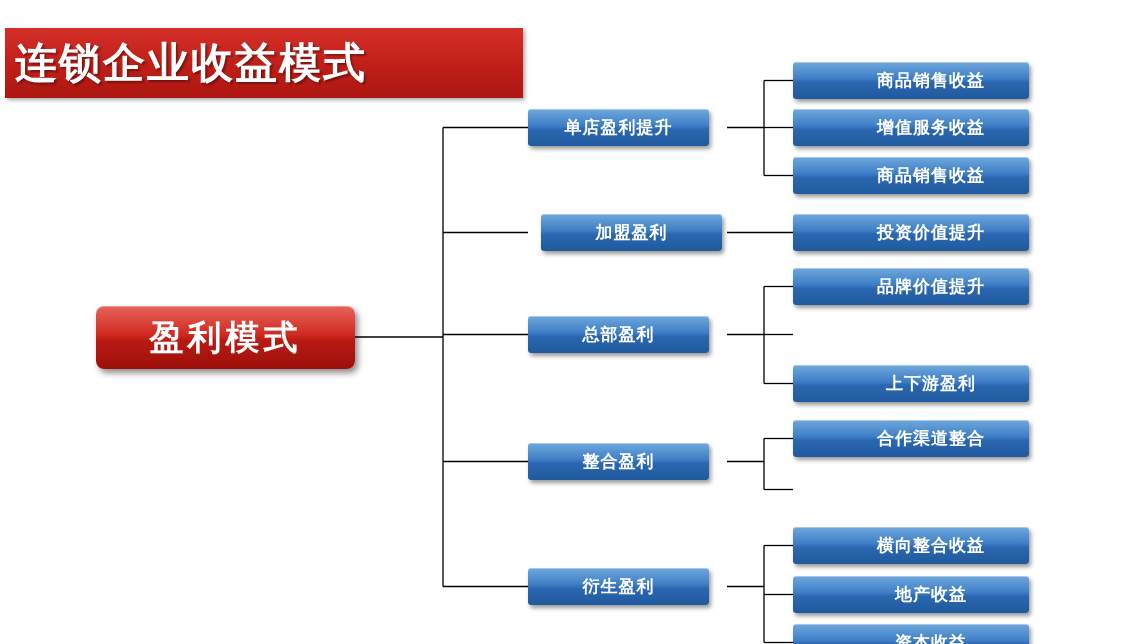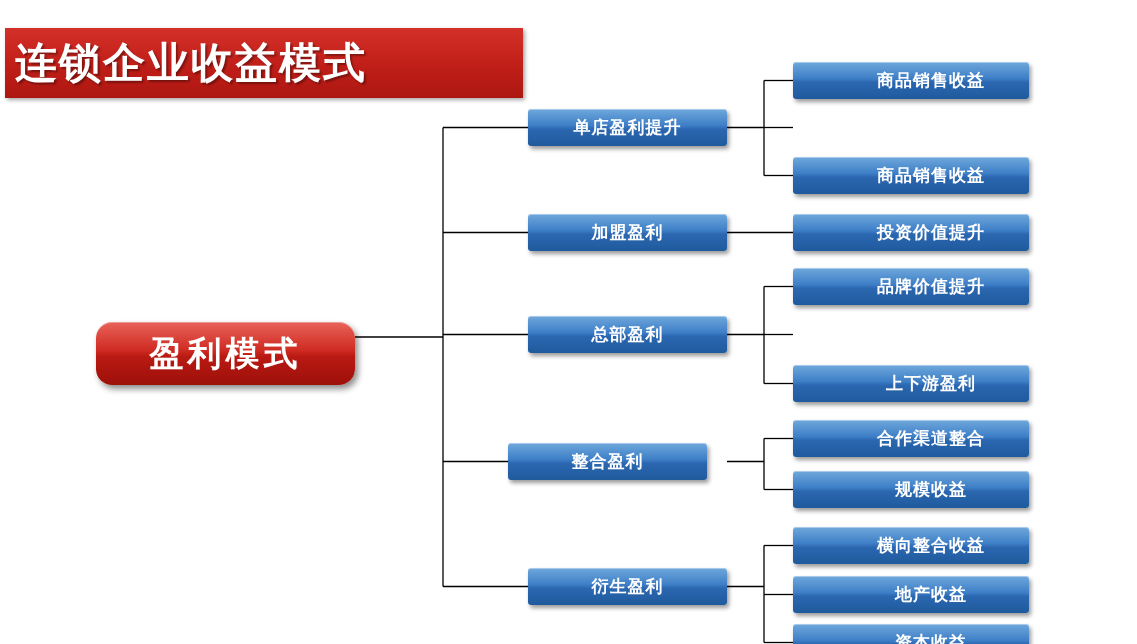--- a/index.html
+++ b/index.html
@@ -11,29 +11,29 @@
     background:linear-gradient(180deg,#d4302a 0%,#c01e18 55%,#ad1711 100%);
     box-shadow:2px 2px 4px rgba(0,0,0,0.35);
     display:flex;align-items:center;
   }
   .banner span{
     color:#ffffff;font-size:42px;font-weight:bold;letter-spacing:2px;
     padding-left:10px;text-shadow:2px 2px 2px rgba(0,0,0,0.35);white-space:nowrap;
   }
 
   .root{
-    position:absolute;left:96px;top:298px;width:259px;height:63px;border-radius:16px;
+    position:absolute;left:96px;top:282px;width:259px;height:63px;border-radius:8px;
     background:linear-gradient(180deg,#e8635a 0%,#cf2b22 45%,#b81a12 55%,#9e0f0a 100%);
     box-shadow:3px 4px 6px rgba(0,0,0,0.45), inset 0 1px 0 rgba(255,255,255,0.35);
     display:flex;align-items:center;justify-content:center;
     color:#ffffff;font-size:34px;font-weight:bold;letter-spacing:4px;
   }
 
   .bnode{
-    position:absolute;width:199px;height:37px;border-radius:3px;
+    position:absolute;width:181px;height:37px;border-radius:3px;
     background:linear-gradient(180deg,#6fa8dc 0%,#3d7ec6 45%,#2b67b0 55%,#1f5a9d 100%);
     box-shadow:2px 3px 4px rgba(0,0,0,0.4), inset 0 1px 0 rgba(255,255,255,0.4);
     display:flex;align-items:center;justify-content:center;
     color:#ffffff;font-size:17px;font-weight:bold;letter-spacing:1px;
   }
   .leaf{width:196px;padding-left:40px;}
 
   svg.connectors{position:absolute;left:0;top:0;width:1137px;height:644px;}
   svg.connectors path{stroke:#000000;stroke-width:1.3;fill:none;}
 
@@ -79,34 +79,34 @@
     <path d="M764 618.5 H793"></path>
   </svg>
 
   <div class="banner">
     <span>连锁企业收益模式</span>
   </div>
 
   <div class="root">盈利模式</div>
 
   <div class="bnode" style="left:528px;top:85px;">单店盈利提升</div>
-  <div class="bnode" style="left:528px;top:190px;">加盟盈利</div>
+  <div class="bnode" style="left:541px;top:190px;">加盟盈利</div>
   <div class="bnode" style="left:528px;top:292px;">总部盈利</div>
-  <div class="bnode" style="left:508px;top:419px;">整合盈利</div>
+  <div class="bnode" style="left:528px;top:419px;">整合盈利</div>
   <div class="bnode" style="left:528px;top:544px;">衍生盈利</div>
 
   <div class="bnode leaf" style="left:793px;top:38px;">商品销售收益</div>
+  <div class="bnode leaf" style="left:793px;top:85px;">增值服务收益</div>
   <div class="bnode leaf" style="left:793px;top:133px;">商品销售收益</div>
 
   <div class="bnode leaf" style="left:793px;top:244px;">品牌价值提升</div>
 
   <div class="bnode leaf" style="left:793px;top:190px;">投资价值提升</div>
   <div class="bnode leaf" style="left:793px;top:341px;">上下游盈利</div>
 
   <div class="bnode leaf" style="left:793px;top:396px;">合作渠道整合</div>
-  <div class="bnode leaf" style="left:793px;top:447px;">规模收益</div>
 
   <div class="bnode leaf" style="left:793px;top:552px;">地产收益</div>
   <div class="bnode leaf" style="left:793px;top:503px;">横向整合收益</div>
   <div class="bnode leaf" style="left:793px;top:600px;font-family:Liberation Serif, serif;">资本收益</div>
 
   <div class="bottom-edge"></div>
 </div>
 
 </body></html>

